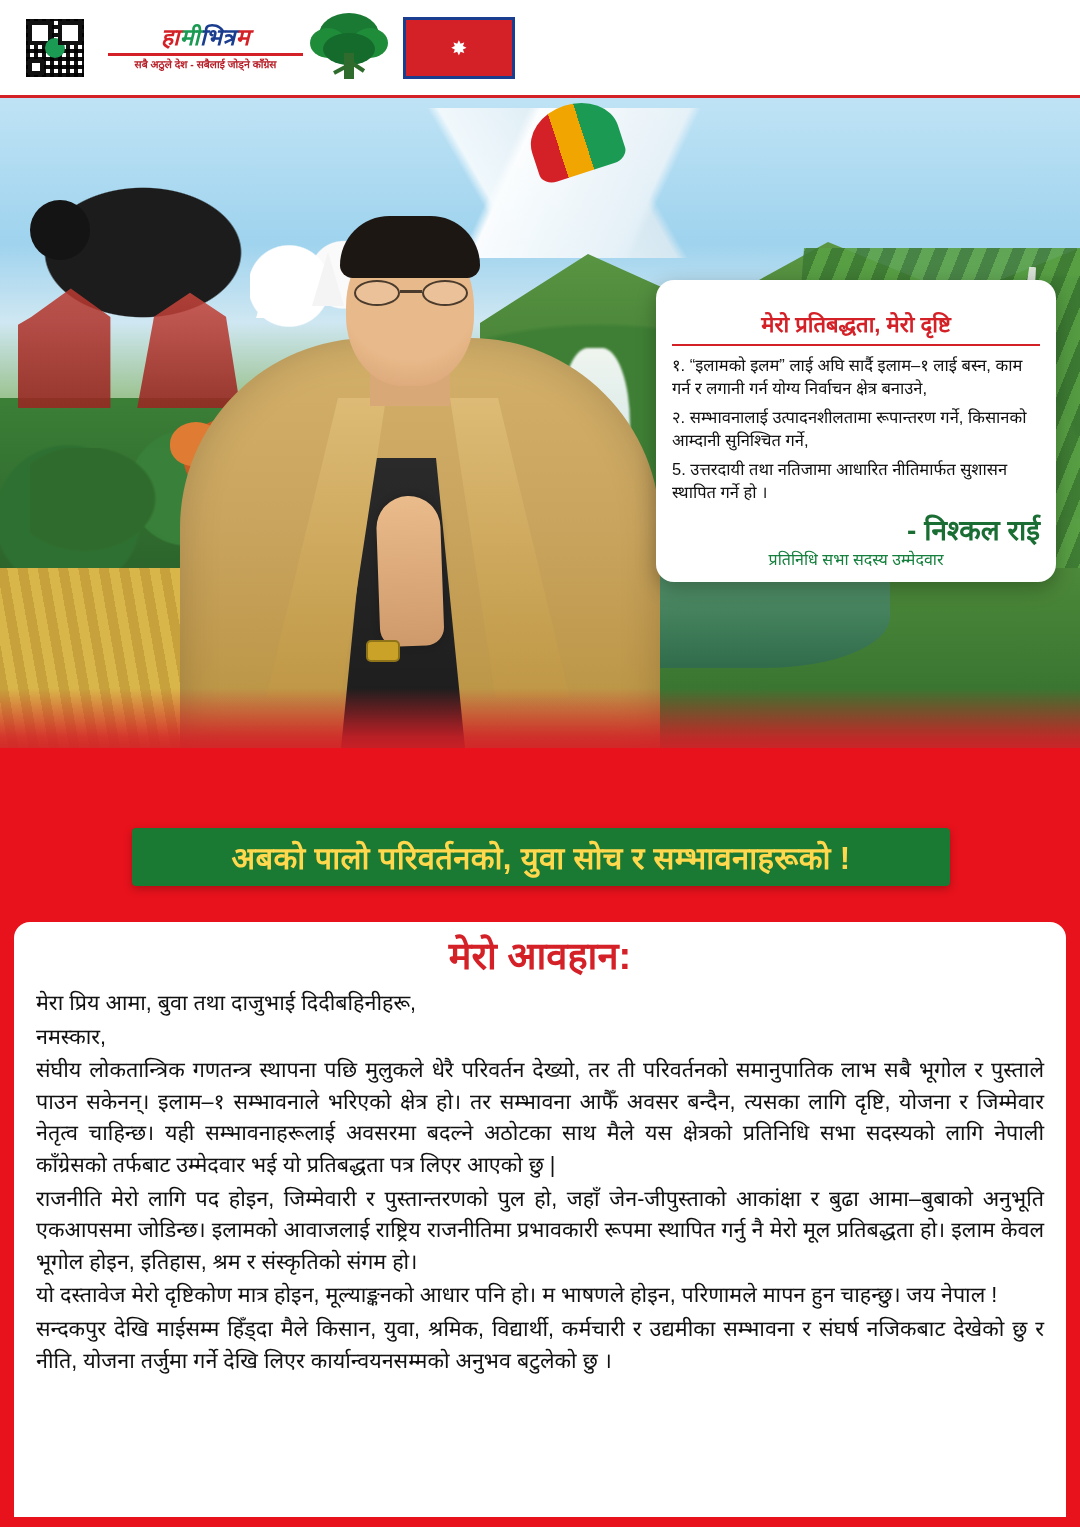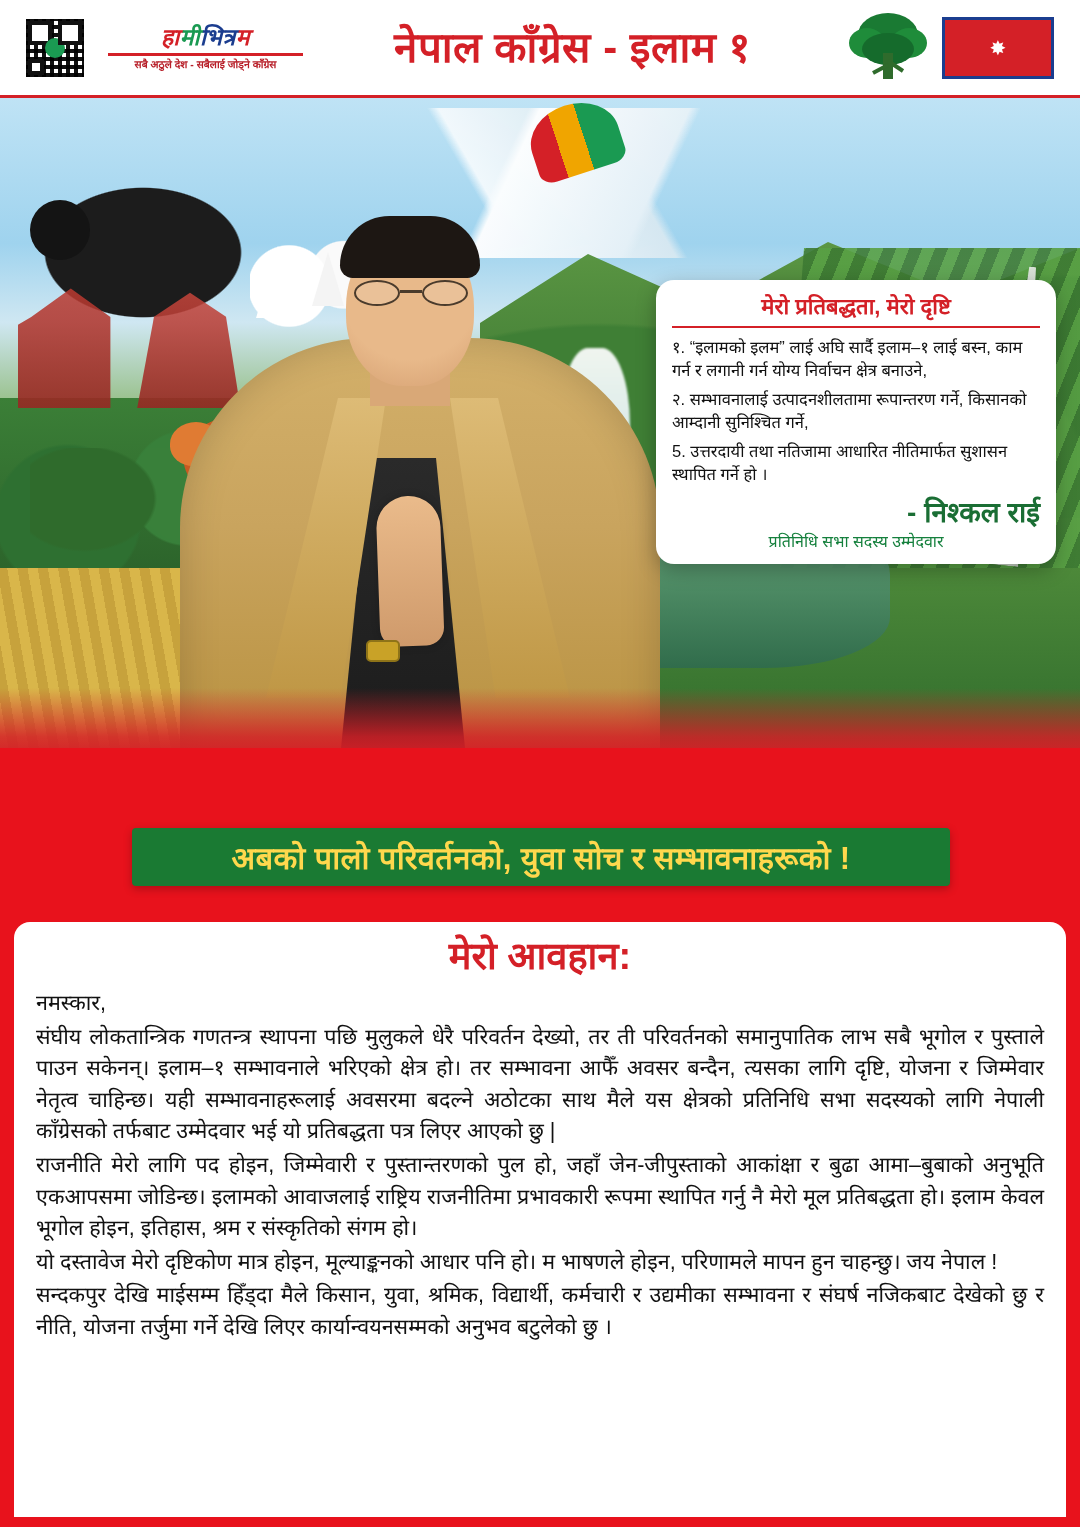--- a/index.html
+++ b/index.html
@@ -276,21 +276,21 @@
     background:#c9a227; border-radius:5px; border:2px solid #8e7318;
   }
 
   
   .pledge {
     position:absolute; right:24px; top:182px;
     width: 400px;
     background: #ffffff;
     border-radius: 18px;
     box-shadow: 0 6px 20px rgba(0,0,0,.28);
-    padding: 10px 16px 12px;
+    padding: 28px 16px 12px;
   }
   .pledge-title {
     text-align:center; color:#d42027; font-weight:bold; font-size:22px;
     padding-bottom:6px; border-bottom:2px solid #d42027; margin-bottom:8px;
   }
   .pledge-item {
     font-size: 16.5px; color:#111; line-height:1.42; margin-bottom:5px;
   }
   .pledge-sign {
     text-align:right; color:#1a6e34; font-weight:bold; font-size:28px;
@@ -351,21 +351,20 @@
     </div>
 
     <div class="brand">
       <div class="brand-top">
         <span>हा</span><span class="grn">मी</span><span class="blue">भित्र</span><span>म</span>
       </div>
       <div class="brand-rule"></div>
       <div class="brand-sub">सबै अठुले देश - सबैलाई जोड्ने काँग्रेस</div>
     </div>
 
-    <div class="headline">नेपाल काँग्रेस - इलाम १</div>
 
     <div class="tree-logo">
       <svg width="86" height="74" viewBox="0 0 86 74">
         <ellipse cx="43" cy="26" rx="30" ry="22" fill="#1a7a33"></ellipse>
         <ellipse cx="22" cy="34" rx="18" ry="15" fill="#1f8c3a"></ellipse>
         <ellipse cx="64" cy="34" rx="18" ry="15" fill="#1f8c3a"></ellipse>
         <ellipse cx="43" cy="40" rx="26" ry="16" fill="#156b2c"></ellipse>
         <rect x="38" y="44" width="10" height="26" fill="#2f6b2c"></rect>
         <path d="M43 56 L28 64 M43 52 L58 62" stroke="#2f6b2c" stroke-width="4" fill="none"></path>
       </svg>
@@ -428,20 +427,21 @@
   </div>
 
   <div class="redband"></div>
   <div class="slogan">
     <span>अबको पालो परिवर्तनको, युवा सोच र सम्भावनाहरूको !</span>
   </div>
 
   <div class="appeal-wrap">
     <div class="appeal-card">
       <div class="appeal-title">मेरो आवहान:</div>
+      <p class="appeal-p lead">मेरा प्रिय आमा, बुवा तथा दाजुभाई दिदीबहिनीहरू,</p>
       <p class="appeal-p lead">नमस्कार,</p>
       <p class="appeal-p">संघीय लोकतान्त्रिक गणतन्त्र स्थापना पछि मुलुकले धेरै परिवर्तन देख्यो, तर ती परिवर्तनको समानुपातिक लाभ सबै भूगोल र पुस्ताले पाउन सकेनन्। इलाम–१ सम्भावनाले भरिएको क्षेत्र हो। तर सम्भावना आफैँ अवसर बन्दैन, त्यसका लागि दृष्टि, योजना र जिम्मेवार नेतृत्व चाहिन्छ। यही सम्भावनाहरूलाई अवसरमा बदल्ने अठोटका साथ मैले यस क्षेत्रको प्रतिनिधि सभा सदस्यको लागि नेपाली काँग्रेसको तर्फबाट उम्मेदवार भई यो प्रतिबद्धता पत्र लिएर आएको छु |</p>
       <p class="appeal-p">राजनीति मेरो लागि पद होइन, जिम्मेवारी र पुस्तान्तरणको पुल हो, जहाँ जेन-जीपुस्ताको आकांक्षा र बुढा आमा–बुबाको अनुभूति एकआपसमा जोडिन्छ। इलामको आवाजलाई राष्ट्रिय राजनीतिमा प्रभावकारी रूपमा स्थापित गर्नु नै मेरो मूल प्रतिबद्धता हो। इलाम केवल भूगोल होइन, इतिहास, श्रम र संस्कृतिको संगम हो।</p>
       <p class="appeal-p lead">यो दस्तावेज मेरो दृष्टिकोण मात्र होइन, मूल्याङ्कनको आधार पनि हो। म भाषणले होइन, परिणामले मापन हुन चाहन्छु। जय नेपाल !</p>
       <p class="appeal-p">सन्दकपुर देखि माईसम्म हिँड्दा मैले किसान, युवा, श्रमिक, विद्यार्थी, कर्मचारी र उद्यमीका सम्भावना र संघर्ष नजिकबाट देखेको छु र नीति, योजना तर्जुमा गर्ने देखि लिएर कार्यान्वयनसम्मको अनुभव बटुलेको छु ।</p>
     </div>
   </div>
 
 </div>
 

